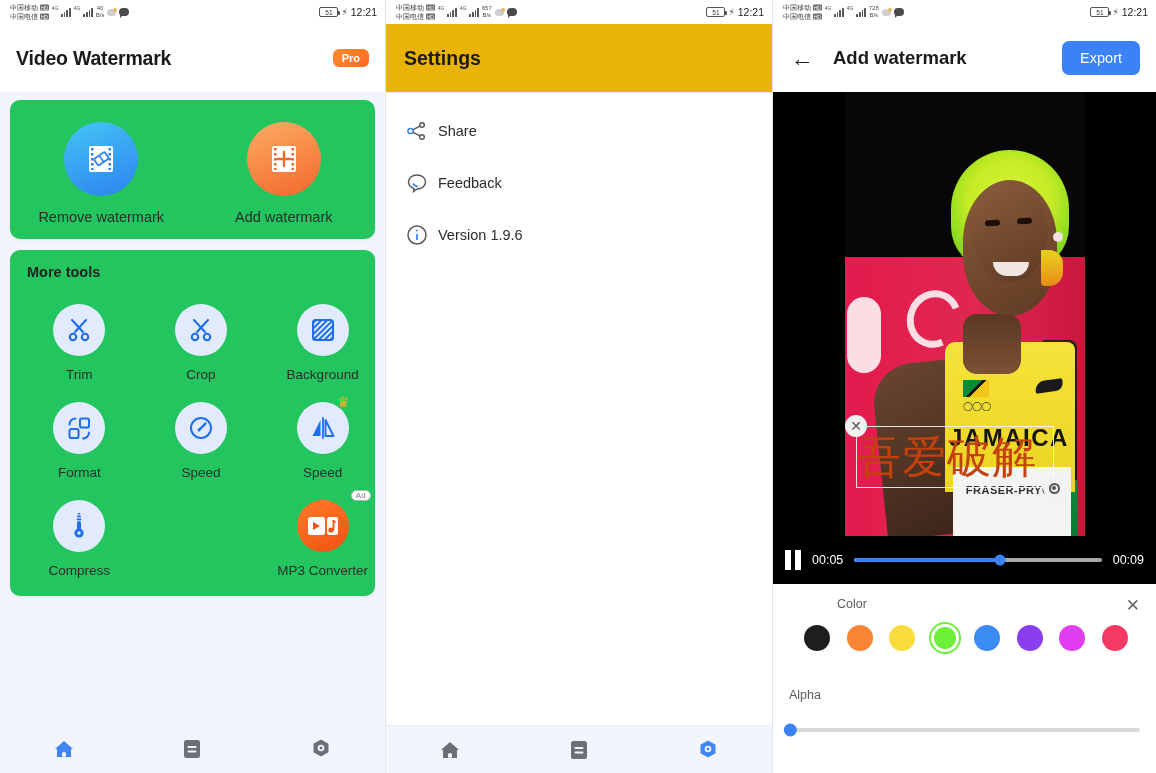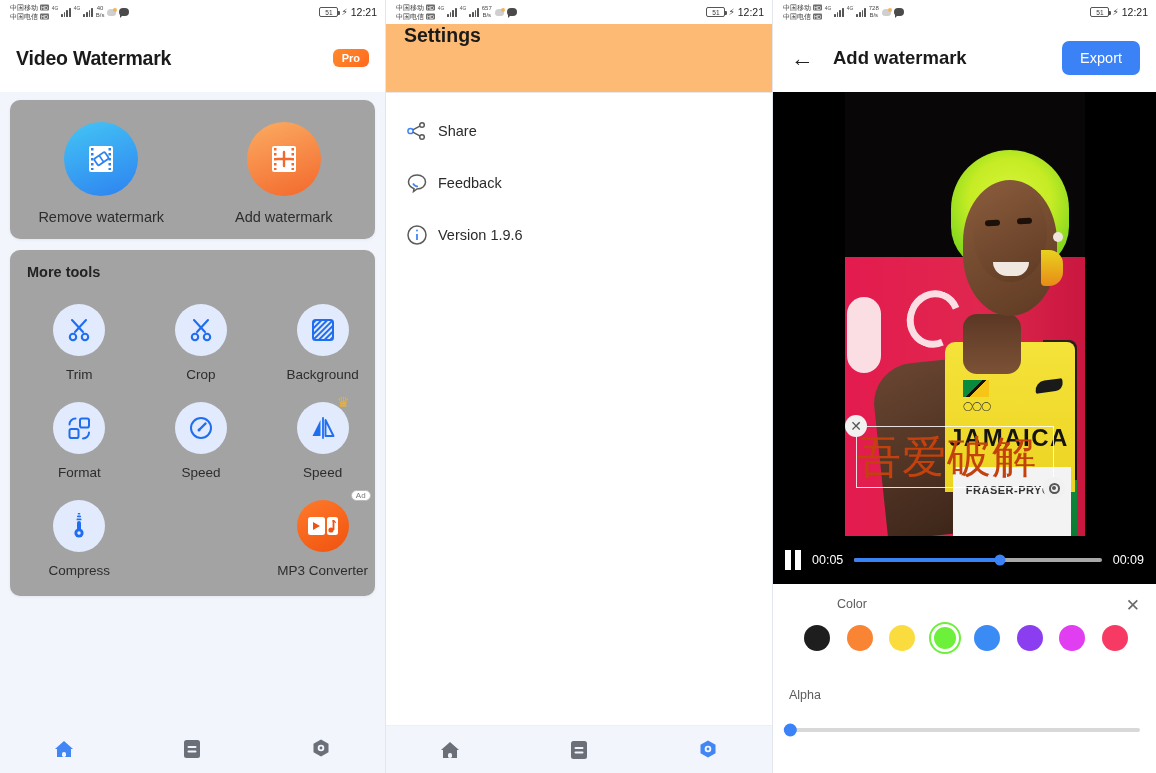--- a/index.html
+++ b/index.html
@@ -47,21 +47,21 @@
                    background:#555; border-radius:0 1px 1px 0; }
   .bolt { font-size:9px; color:#333; }
 
   
   .app-header { height:68px; background:#fff; display:flex; align-items:center;
                 justify-content:space-between; padding:0 16px; }
   .app-title { font-size:19.5px; font-weight:700; color:#1a1a1a; letter-spacing:-0.2px; }
   .pro-badge { background:linear-gradient(135deg,#ff8a2b,#ff6a1f); color:#fff;
                font-size:11px; font-weight:700; padding:3px 9px; border-radius:6px; }
   .p1-body { padding:8px 10px 0 10px; }
-  .card { background:#a3a3a3; border-radius:10px; box-shadow:0 1px 3px rgba(25,40,90,.07); }
+  .card { background:#22c55e; border-radius:10px; box-shadow:0 1px 3px rgba(25,40,90,.07); }
   .card-main { padding:22px 0 14px 0; margin-bottom:11px; }
   .main-row { display:flex; }
   .main-item { flex:1; display:flex; flex-direction:column; align-items:center; gap:13px; }
   .circ { width:74px; height:74px; border-radius:50%; display:flex; align-items:center; justify-content:center; }
   .circ-blue { background:linear-gradient(160deg,#44c5f5 0%,#2d82f0 100%); }
   .circ-orange { background:linear-gradient(160deg,#fbac62 0%,#f3682c 100%); }
   .main-label { font-size:14.5px; color:#2d2d2d; }
   .card-tools { padding:14px 0 18px 0; }
   .tools-title { font-size:14.5px; font-weight:700; color:#232323; padding:0 0 4px 17px; }
   .tools-grid { display:flex; flex-wrap:wrap; }
@@ -77,21 +77,21 @@
   .tool.blank { visibility:hidden; }
 
   
   .bottom-nav { position:absolute; bottom:0; left:0; right:0; height:48px;
                 display:flex; align-items:center; justify-content:space-around; }
   .nav-1 { background:#f2f5fc; }
   .nav-2 { background:#f2f5fc; border-top:1px solid #eceff6; }
   .nav-btn { display:flex; align-items:center; justify-content:center; width:60px; height:40px; }
 
   
-  .settings-header { height:68px; background:#fdba74; display:flex; padding:0 18px; }
+  .settings-header { height:68px; background:#eab308; display:flex; align-items:center; padding:0 18px; }
   .settings-title { font-size:19.5px; font-weight:700; color:#1a1a1a; }
   .p2-divider { height:1px; background:#e8e8e8; }
   .settings-list { padding-top:12px; }
   .setting-row { display:flex; align-items:center; gap:8px; padding:13px 18px; }
   .setting-ico { width:26px; height:26px; display:flex; align-items:center; justify-content:center; }
   .setting-label { font-size:14.5px; color:#2b2b2b; }
 
   
   .edit-header { height:68px; background:#fff; display:flex; align-items:center; padding:0 16px; gap:18px; }
   .back-arrow { font-size:23px; color:#222; line-height:1; width:26px; text-align:center; }

